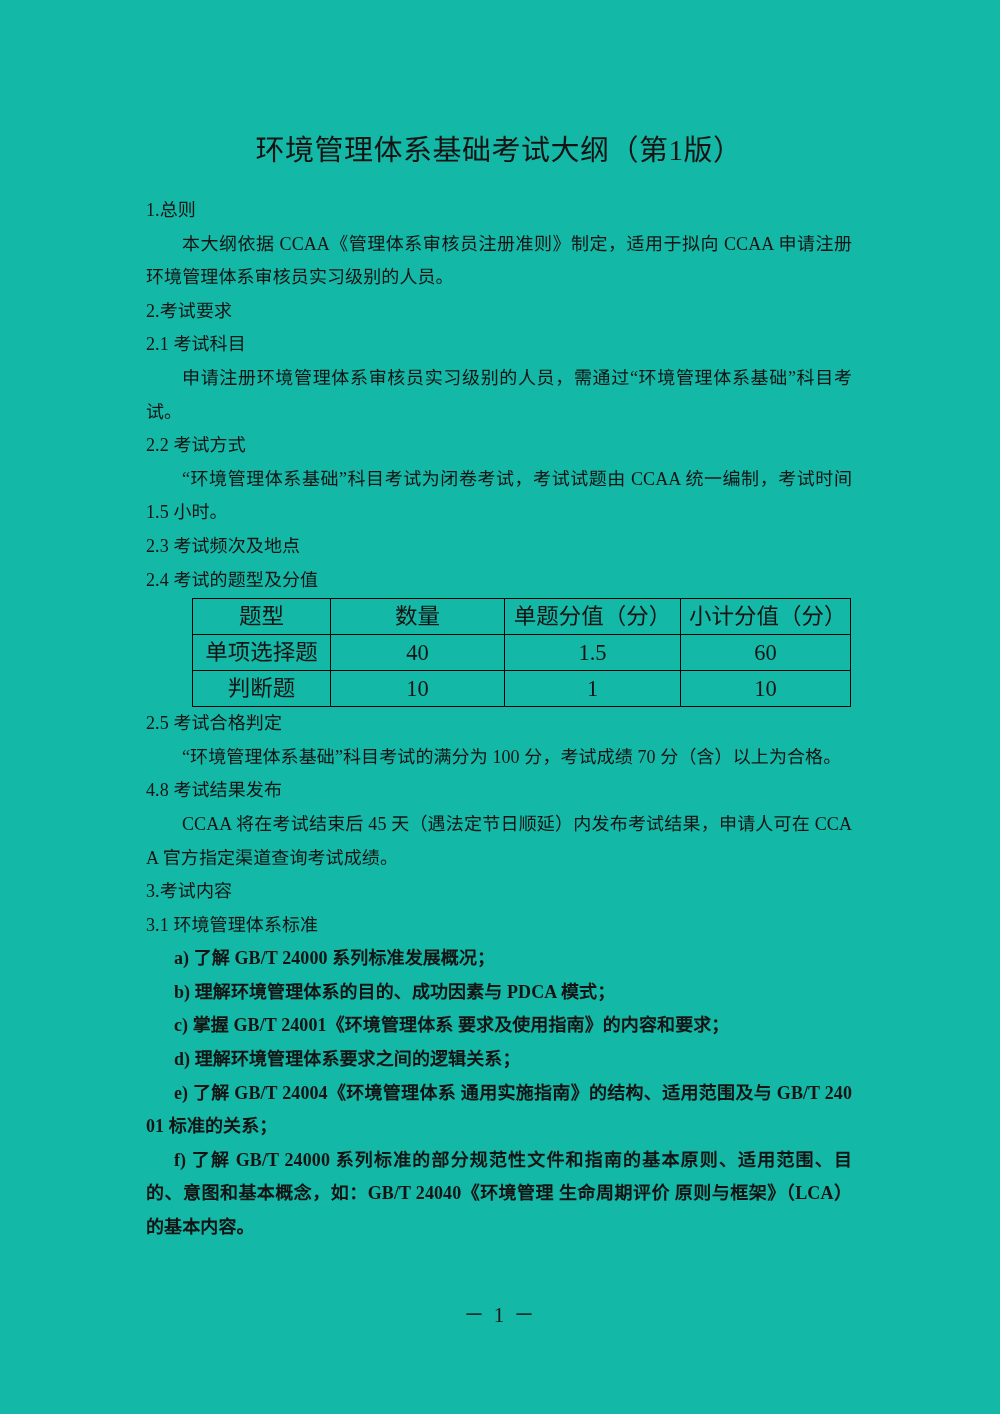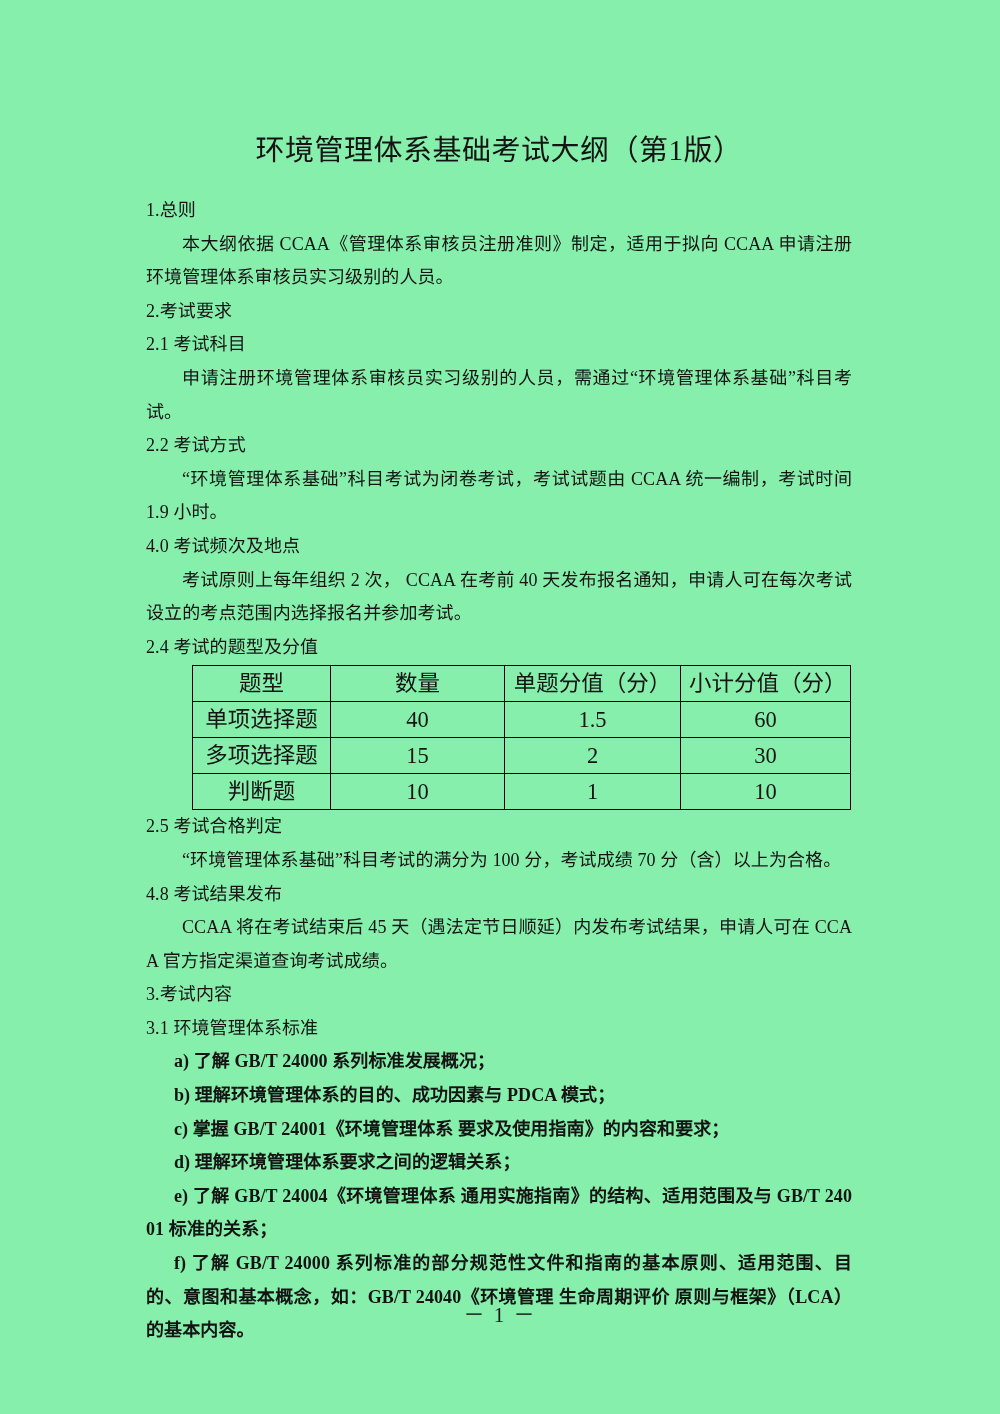--- a/index.html
+++ b/index.html
@@ -9,21 +9,21 @@
     background: #ffffff;
   }
   body {
     font-family: "Liberation Serif", "DejaVu Serif", serif;
     color: #141414;
   }
   .page {
     position: relative;
     width: 1000px;
     height: 1414px;
-    background: #86efac;
+    background: #14b8a6;
     overflow: hidden;
     box-sizing: border-box;
   }
   .content {
     position: absolute;
     left: 146px;
     top: 128px;
     width: 706px;
   }
 
@@ -107,24 +107,23 @@
 
     <p class="para heading">1.总则</p>
     <p class="para body">本大纲依据 CCAA《管理体系审核员注册准则》制定，适用于拟向 CCAA 申请注册环境管理体系审核员实习级别的人员。</p>
 
     <p class="para heading">2.考试要求</p>
 
     <p class="para heading">2.1 考试科目</p>
     <p class="para body">申请注册环境管理体系审核员实习级别的人员，需通过“环境管理体系基础”科目考试。</p>
 
     <p class="para heading">2.2 考试方式</p>
-    <p class="para body">“环境管理体系基础”科目考试为闭卷考试，考试试题由 CCAA 统一编制，考试时间 1.9 小时。</p>
+    <p class="para body">“环境管理体系基础”科目考试为闭卷考试，考试试题由 CCAA 统一编制，考试时间 1.5 小时。</p>
 
-    <p class="para heading">4.0 考试频次及地点</p>
-    <p class="para body">考试原则上每年组织 2 次， CCAA 在考前 40 天发布报名通知，申请人可在每次考试设立的考点范围内选择报名并参加考试。</p>
+    <p class="para heading">2.3 考试频次及地点</p>
 
     <p class="para heading">2.4 考试的题型及分值</p>
 
     <div class="table-wrap">
       <table class="score-table">
         <colgroup>
           <col class="c0">
             <col class="c1">
             <col class="c2">
             <col class="c3">
@@ -134,26 +133,20 @@
             <td>题型</td>
             <td>数量</td>
             <td>单题分值（分）</td>
             <td>小计分值（分）</td>
           </tr>
           <tr>
             <td>单项选择题</td>
             <td class="num">40</td>
             <td class="num">1.5</td>
             <td class="num">60</td>
-          </tr>
-          <tr>
-            <td>多项选择题</td>
-            <td class="num">15</td>
-            <td class="num">2</td>
-            <td class="num">30</td>
           </tr>
           <tr>
             <td>判断题</td>
             <td class="num">10</td>
             <td class="num">1</td>
             <td class="num">10</td>
           </tr>
         </tbody>
       </table>
     </div>

